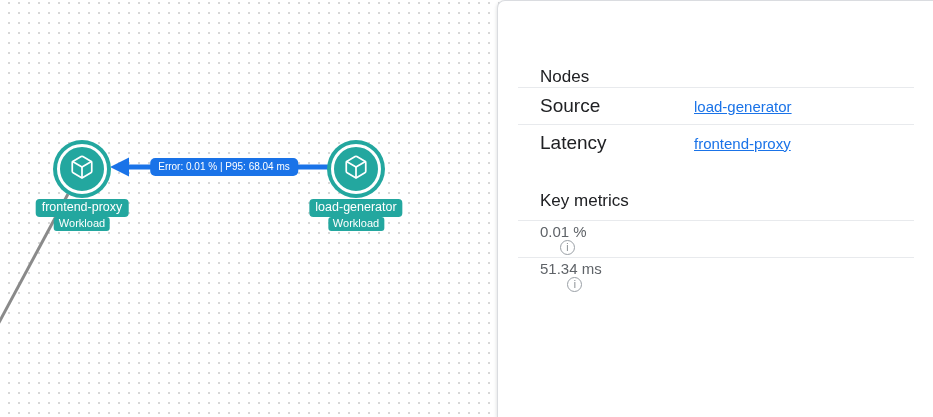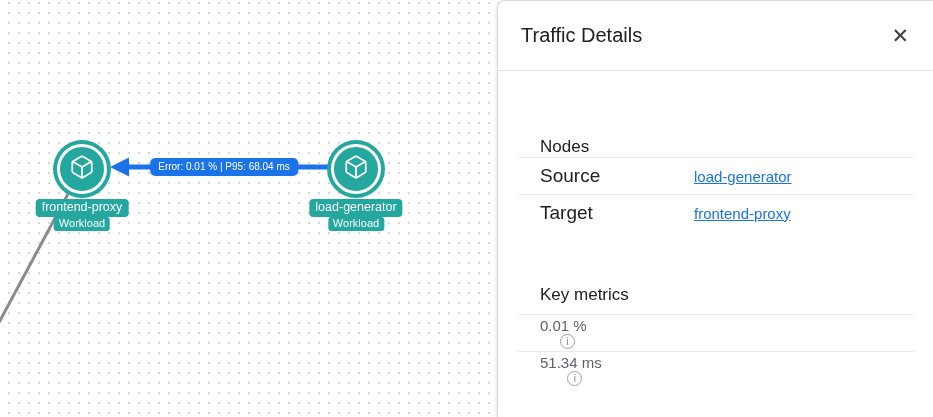--- a/index.html
+++ b/index.html
@@ -59,21 +59,21 @@
   .panel-title{font-size:20px;font-weight:400;color:var(--text-primary);}
   .close-btn{
     background:none;border:none;cursor:pointer;font-size:21px;line-height:1;
     color:#3c4043;padding:2px 4px;font-family:inherit;
   }
   .panel-body{padding:0 19px 0 20px;}
   .section-heading{
     font-size:17px;font-weight:500;color:var(--text-primary);padding-left:22px;
   }
   .heading-nodes{margin:66px 0 0;}
-  .heading-metrics{margin:54px 0 9px;}
+  .heading-metrics{margin:30px 0 9px;}
   .kv-row{
     display:flex;align-items:center;height:37px;padding:0 22px;
     border-top:1px solid var(--divider);
   }
   .kv-label{font-size:19px;font-weight:500;color:var(--text-primary);}
   .nodes-table .kv-label{width:154px;}
   .metrics-table .kv-label{width:196px;}
   .kv-link{font-size:15px;color:var(--link);text-decoration:underline;cursor:pointer;}
   .kv-value{display:flex;align-items:center;font-size:15px;color:var(--text-secondary);flex-direction:column;}
   .info-icon{
@@ -123,36 +123,32 @@
     </div>
     <div class="node-labels" style="left:356px;top:199px;">
       <span class="chip-name">load-generator</span>
       <span class="chip-sub">Workload</span>
     </div>
 
   </div>
 
   <aside class="panel">
 
-    <div class="panel-header">
-      <span class="panel-title">Traffic Details</span>
-      <button class="close-btn">✕</button>
-    </div>
 
     <div class="panel-body">
 
       <h2 class="section-heading heading-nodes">Nodes</h2>
 
       <div class="nodes-table">
         <div class="kv-row">
           <div class="kv-label">Source</div>
           <a class="kv-link">load-generator</a>
         </div>
         <div class="kv-row">
-          <div class="kv-label">Target</div>
+          <div class="kv-label">Latency</div>
           <a class="kv-link">frontend-proxy</a>
         </div>
       </div>
 
       <h2 class="section-heading heading-metrics">Key metrics</h2>
 
       <div class="metrics-table">
         <div class="kv-row">
           <div class="kv-value">
             <span>0.01 %</span>

